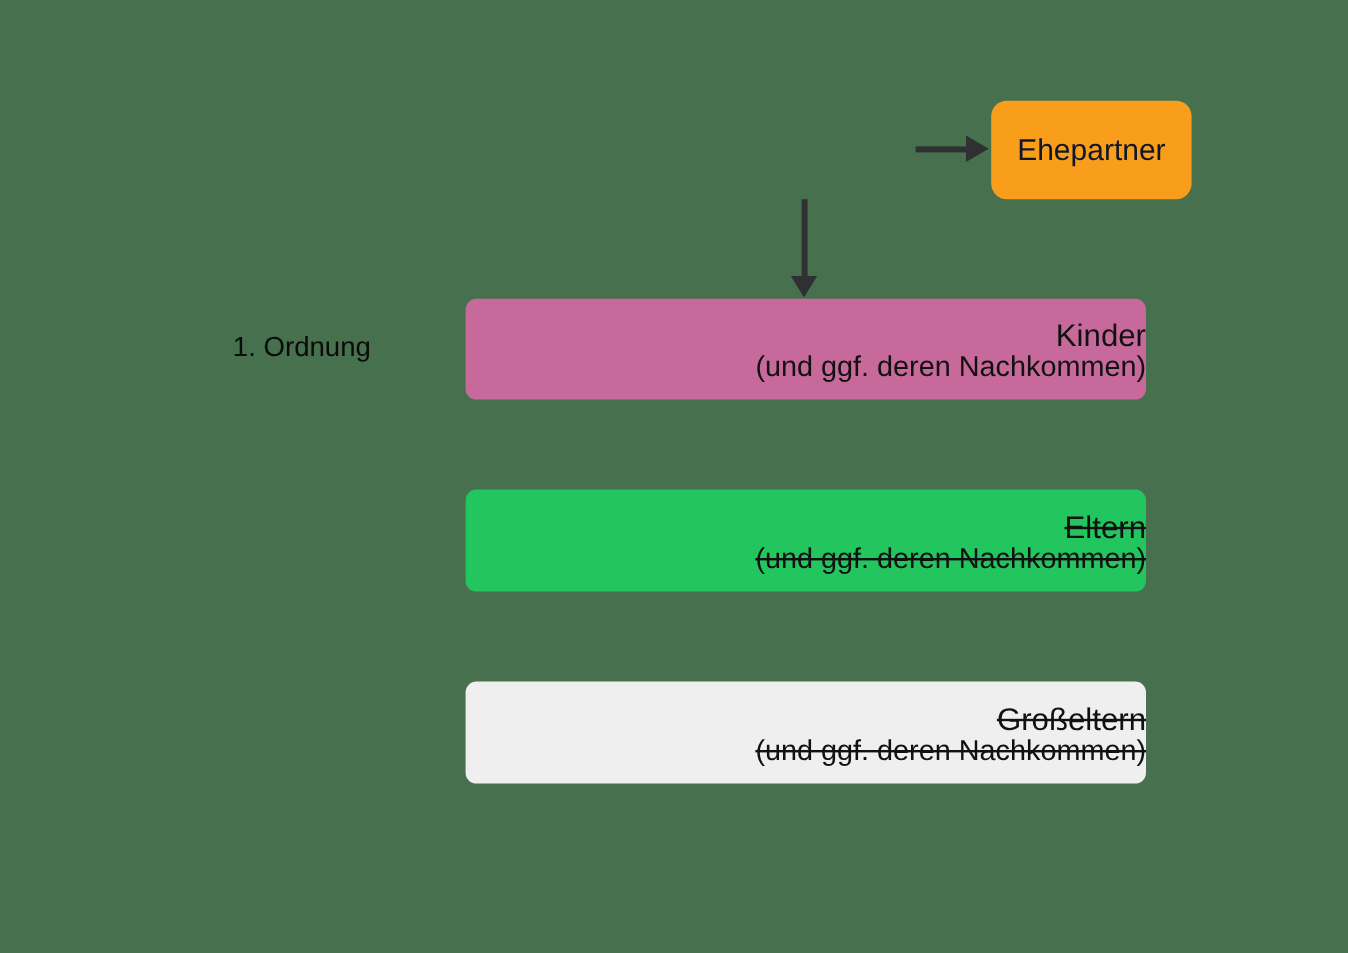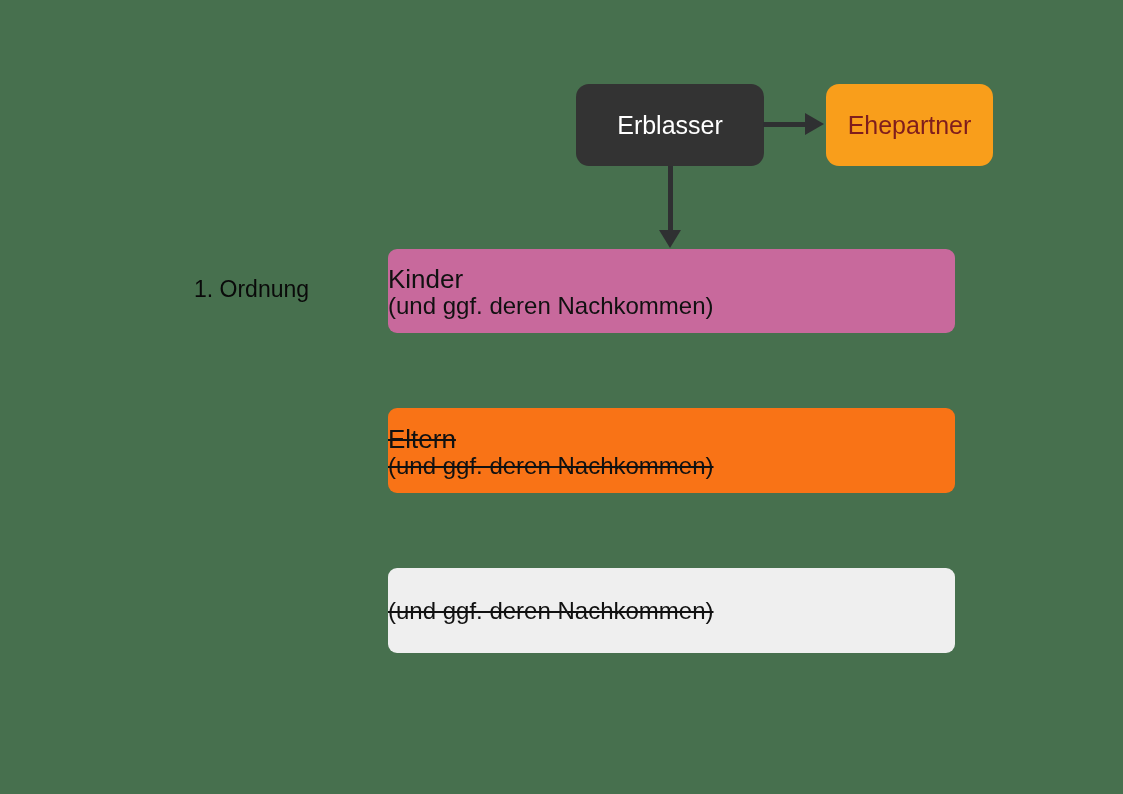--- a/index.html
+++ b/index.html
@@ -28,21 +28,21 @@
     font-size: 25px;
   }
   .node-erblasser {
     left: 576px; top: 84px;
     width: 188px; height: 82px;
     color: #ffffff;
   }
   .node-ehepartner {
     left: 826px; top: 84px;
     width: 167px; height: 82px;
-    color: #7f1d1d;
+    color: #0f172a;
   }
   
   .arrow { position: absolute; }
   .h-shaft {
     left: 763px; top: 122px;
     width: 44px; height: 5px;
   }
   .h-head {
     left: 805px; top: 113px;
     width: 0; height: 0;
@@ -62,21 +62,21 @@
     border-top: 18px solid #2F3032;
   }
   
   .row-box {
     position: absolute;
     left: 388px;
     width: 567px;
     border-radius: 9px;
     display: flex;
     flex-direction: column;
-    align-items: flex-start;
+    align-items: flex-end;
     justify-content: center;
     color: #111111;
   }
   .row-1 { top: 249px; height: 84px; }
   .row-2 { top: 408px; height: 85px; }
   .row-3 { top: 568px; height: 85px; }
   .row-title {
     font-size: 26px;
     line-height: 30px;
   }
@@ -100,44 +100,42 @@
   }
   .order-label-1 { top: 276px; }
   .order-label-2 { top: 436px; }
   .order-label-3 { top: 596px; }
 </style>
 </head>
 <body style="background: rgb(71, 112, 78);">
 
 <div class="canvas">
 
-  <div class="node node-erblasser" style="background: rgb(51, 51, 51);">
-    <span>Erblasser</span>
-  </div>
 
   <div class="node node-ehepartner" style="background: rgb(249, 158, 27);">
     <span>Ehepartner</span>
   </div>
 
   <div class="arrow h-shaft" style="background: rgb(47, 48, 50);"></div>
   <div class="arrow h-head"></div>
 
   <div class="arrow v-shaft" style="background: rgb(47, 48, 50);"></div>
   <div class="arrow v-head"></div>
 
   <div class="order-label order-label-1">
     <span>1. Ordnung</span>
   </div>
   <div class="row-box row-1" style="background: rgb(200, 105, 156);">
     <div class="row-title">Kinder</div>
     <div class="row-subtitle">(und ggf. deren Nachkommen)</div>
   </div>
 
-  <div class="row-box row-2" style="background: #f97316;">
+  <div class="row-box row-2" style="background: #22c55e;">
     <div class="row-title struck">Eltern</div>
     <div class="row-subtitle struck">(und ggf. deren Nachkommen)</div>
   </div>
 
   <div class="row-box row-3" style="background: rgb(239, 239, 239);">
+    <div class="row-title struck">Großeltern</div>
     <div class="row-subtitle struck">(und ggf. deren Nachkommen)</div>
   </div>
 
 </div>
 
 </body></html>

